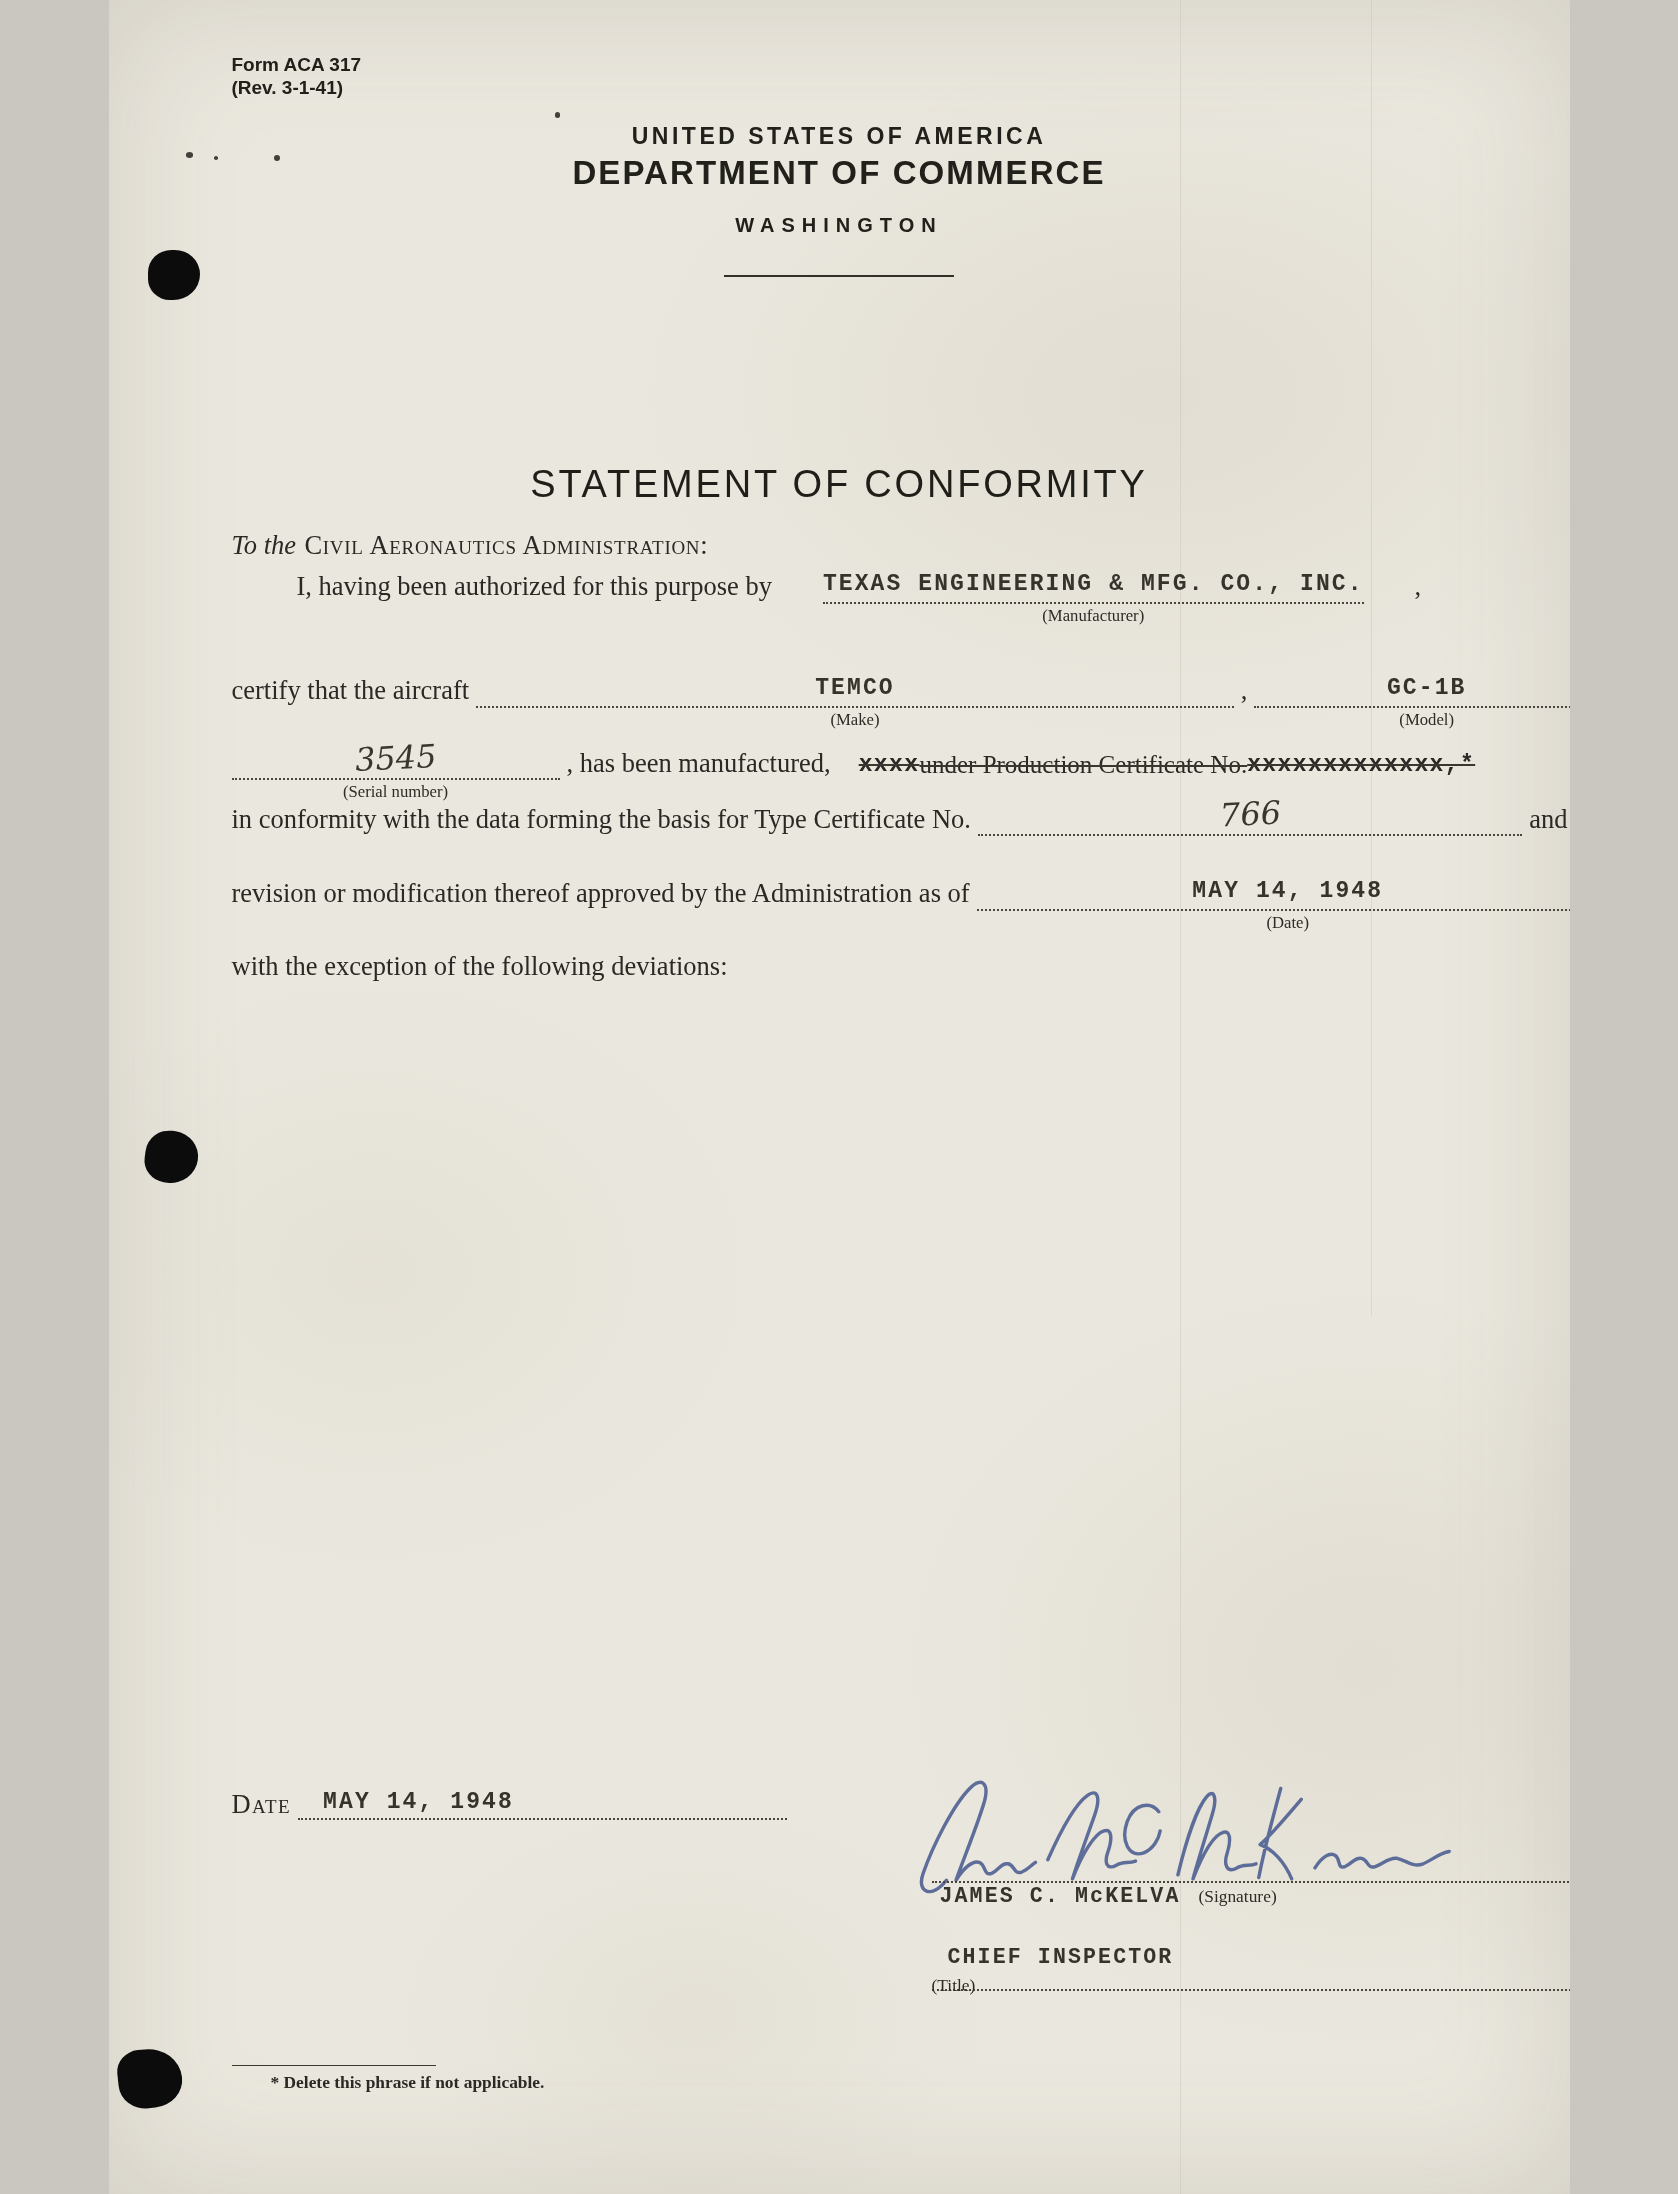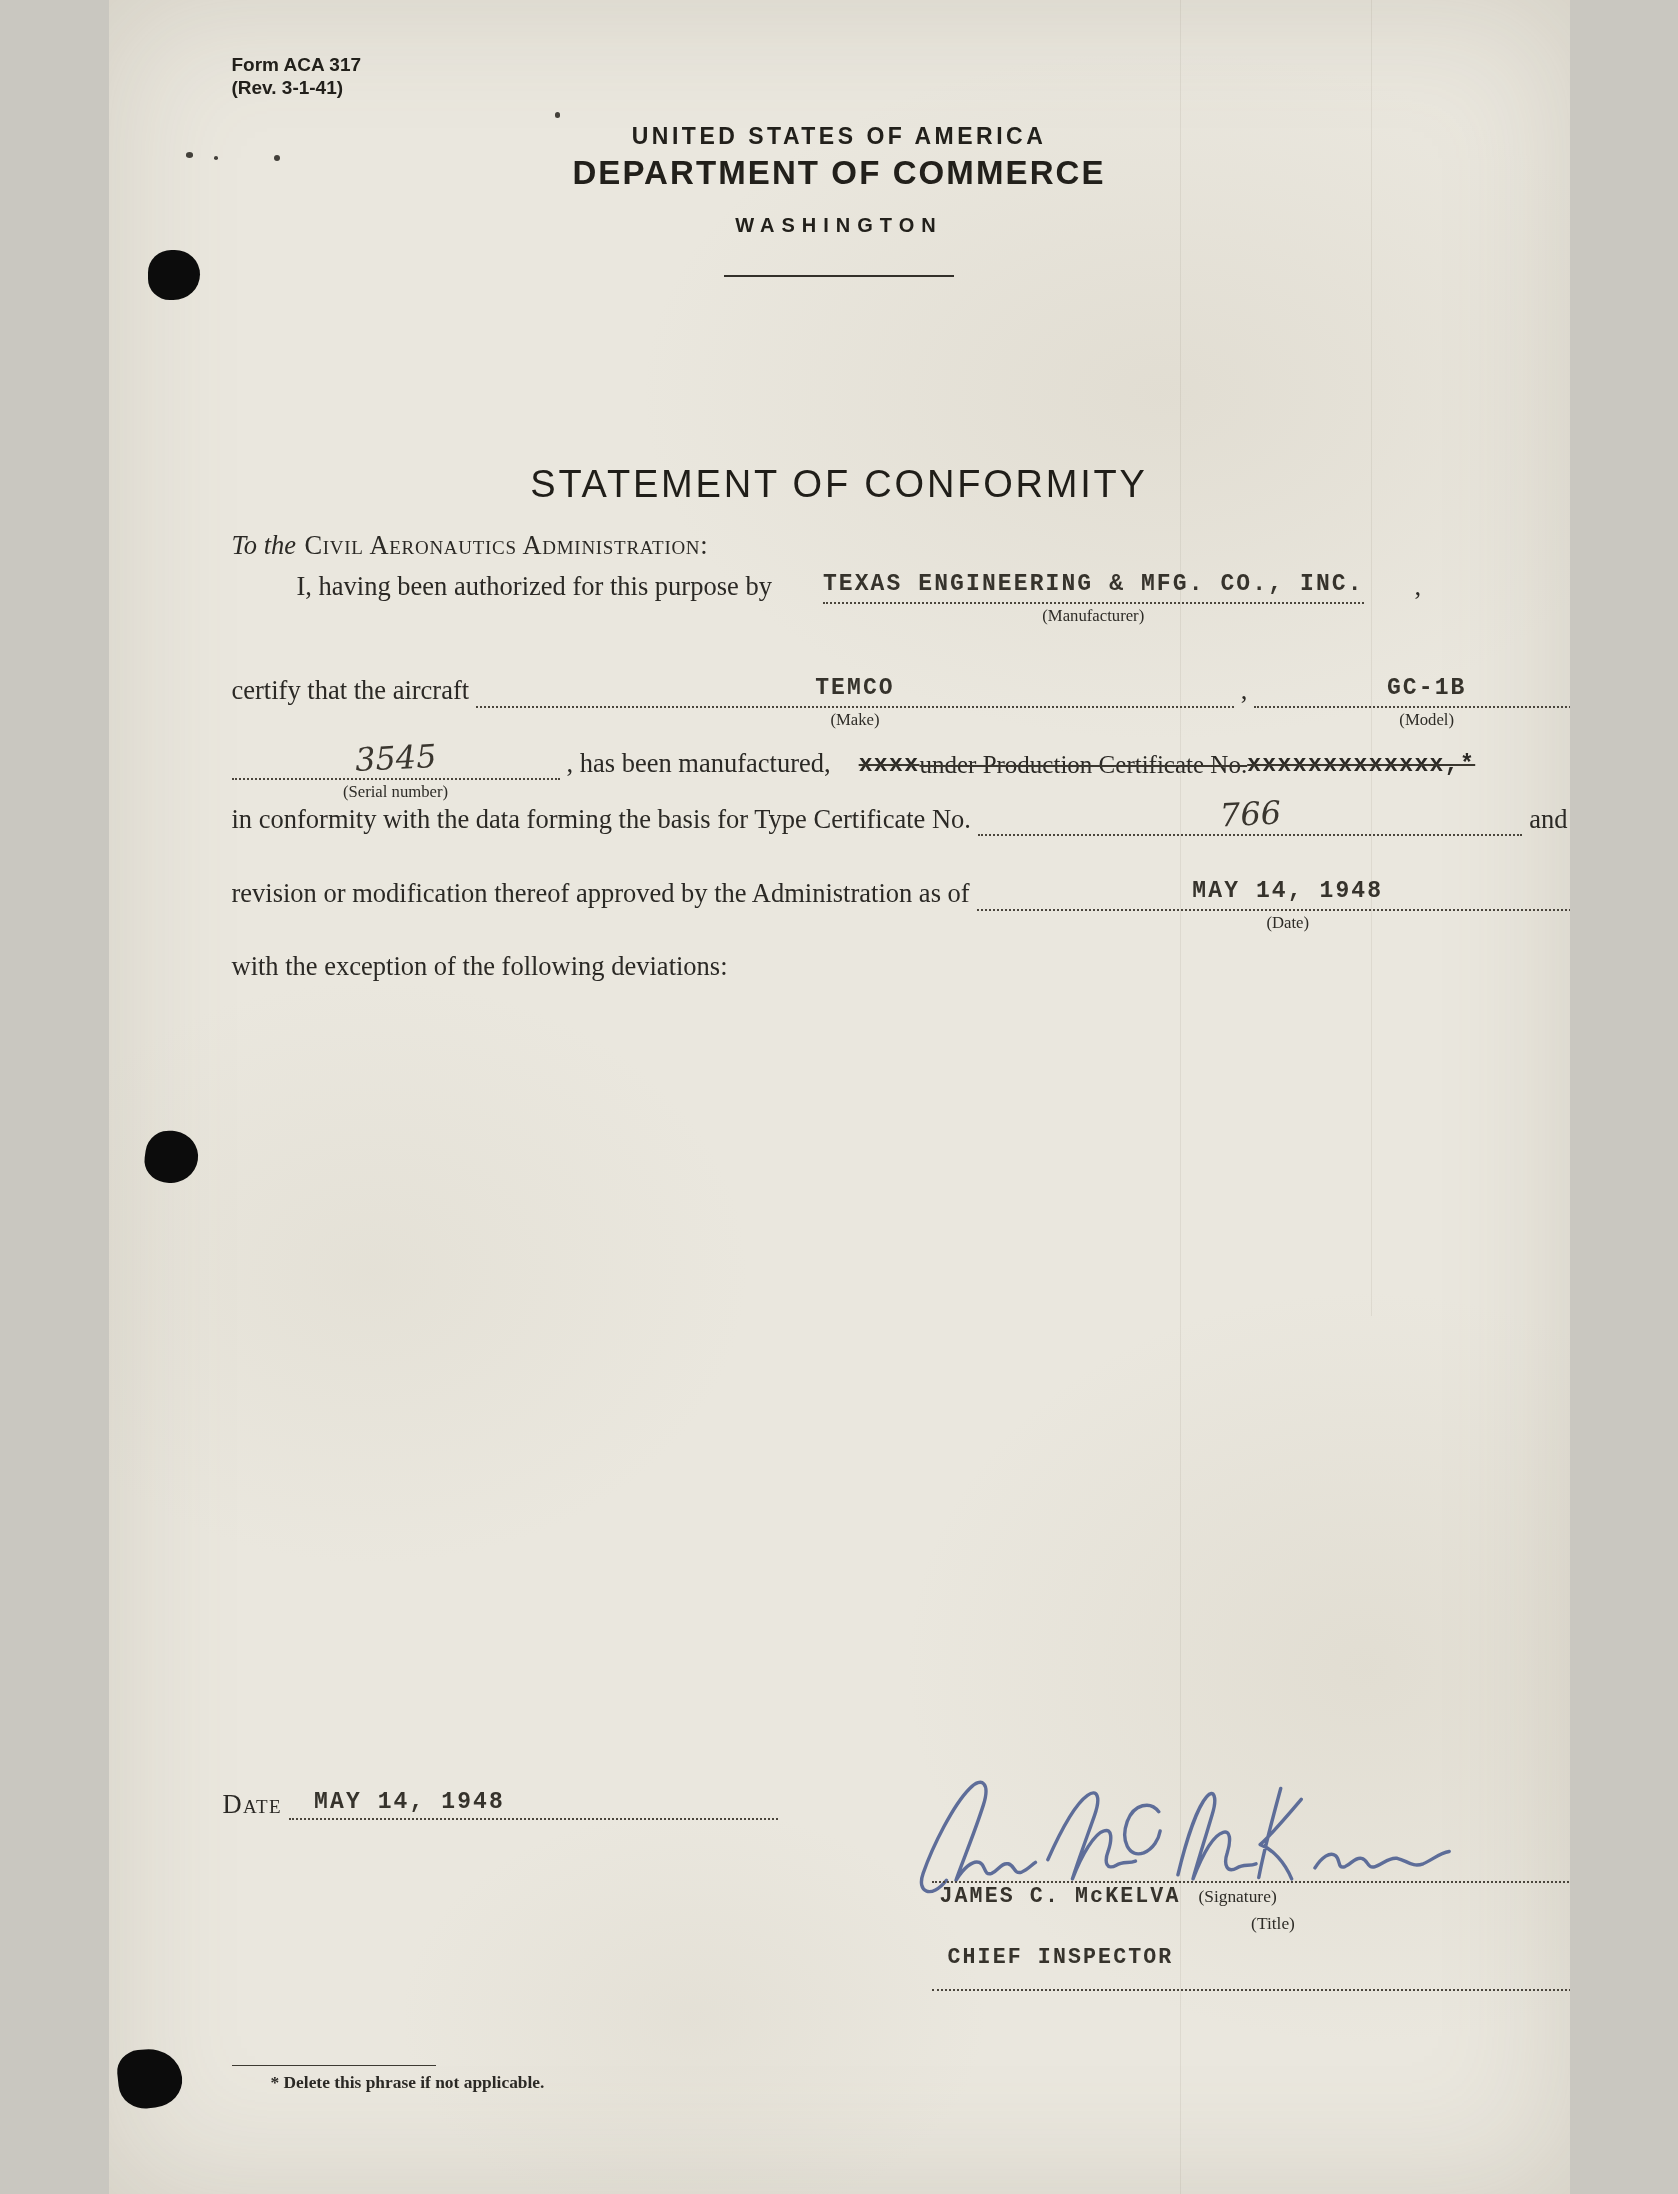--- a/index.html
+++ b/index.html
@@ -65,35 +65,35 @@
   .lC { left:123px;  top:738px; width:1450px; }
   .lD { left:123px;  top:794px; width:1381px; }
   .lE { left:123px;  top:877px; width:1381px; }
   .lF { left:123px;  top:950px; width:1381px; }
 
   .fill-serial { width:328px; flex:none; margin-left:0; }
   .fill-make  { flex:2.2; }
   .fill-model { flex:1; }
   .gap40 { display:inline-block; width:28px; }
 
-  .date-row { left:114px; top:1789px; width:562px; position:absolute; display:flex;
+  .date-row { left:123px; top:1789px; width:562px; position:absolute; display:flex;
               align-items:flex-end; font-size:26.5px;justify-content:center; }
   .date-caption { font-variant:small-caps; letter-spacing:1.4px; }
 
   .sig-svg { position:absolute; left:800px; top:1772px; width:579px; height:137px; }
   .sig-line  { position:absolute; left:823px; top:1881px; width:697px; border-top:2.1px dotted #4a453c; }
   .sig-name-row { position:absolute; left:831px; top:1884px; display:flex; align-items:baseline; }
   .typed-lg { font-family:Liberation Mono, monospace; font-weight:bold; font-size:21.6px;
               letter-spacing:2.1px; color:#36332c; white-space:nowrap; }
   .paren-label { font-size:17.4px; color:#2e2c27; }
   .sig-name-row .paren-label { margin-left:18px; }
 
   .insp-name { position:absolute; left:839px; top:1945px; }
   .title-line { position:absolute; left:823px; top:1989px; width:683px; border-top:2.1px dotted #4a453c; }
-  .title-label { position:absolute; left:823px; top:1913px; width:683px; text-align:center; }
+  .title-label { position:absolute; left:823px; top:1975px; width:683px; text-align:left; }
 
   .footnote-rule { position:absolute; left:123px; top:2065px; width:204px; border-top:1.4px solid #3d3a32; }
   .footnote { position:absolute; left:162px; top:2072px; font-size:17.4px; font-weight:bold; color:#2b2925; }
 </style>
 </head>
 <body>
 
 <div class="page">
 
   <div class="scanline" style="left:1071px;"></div>

